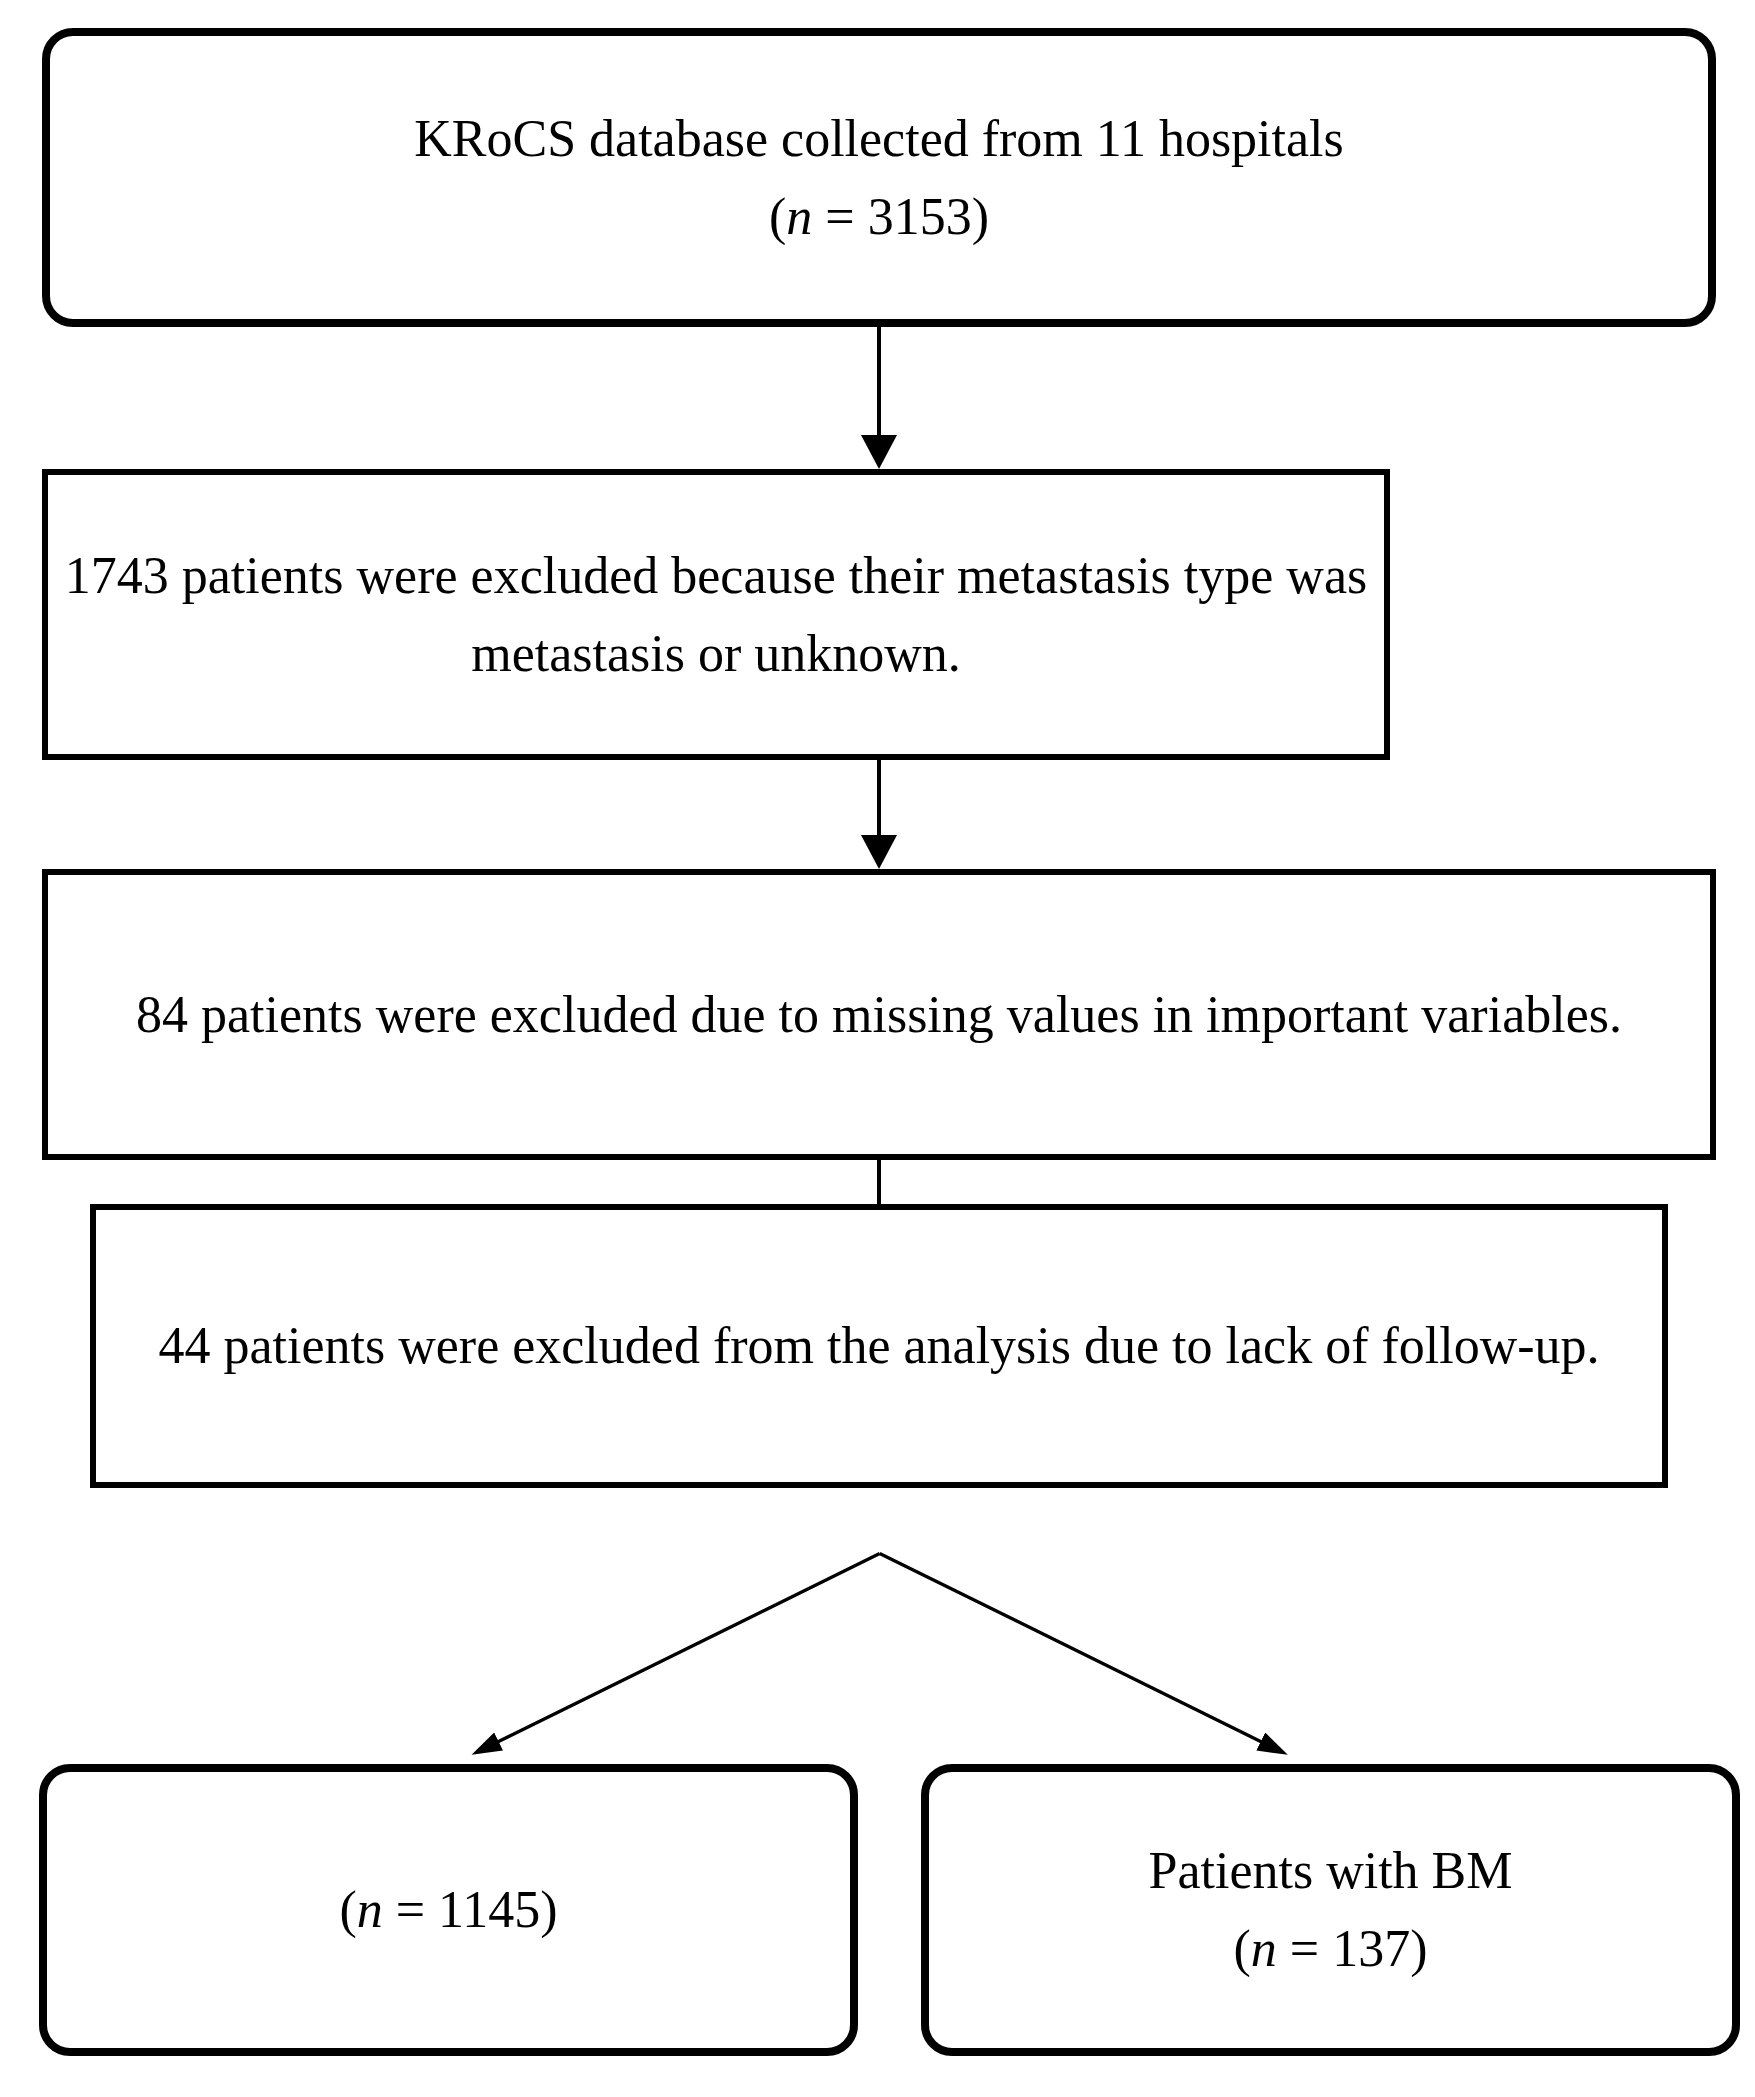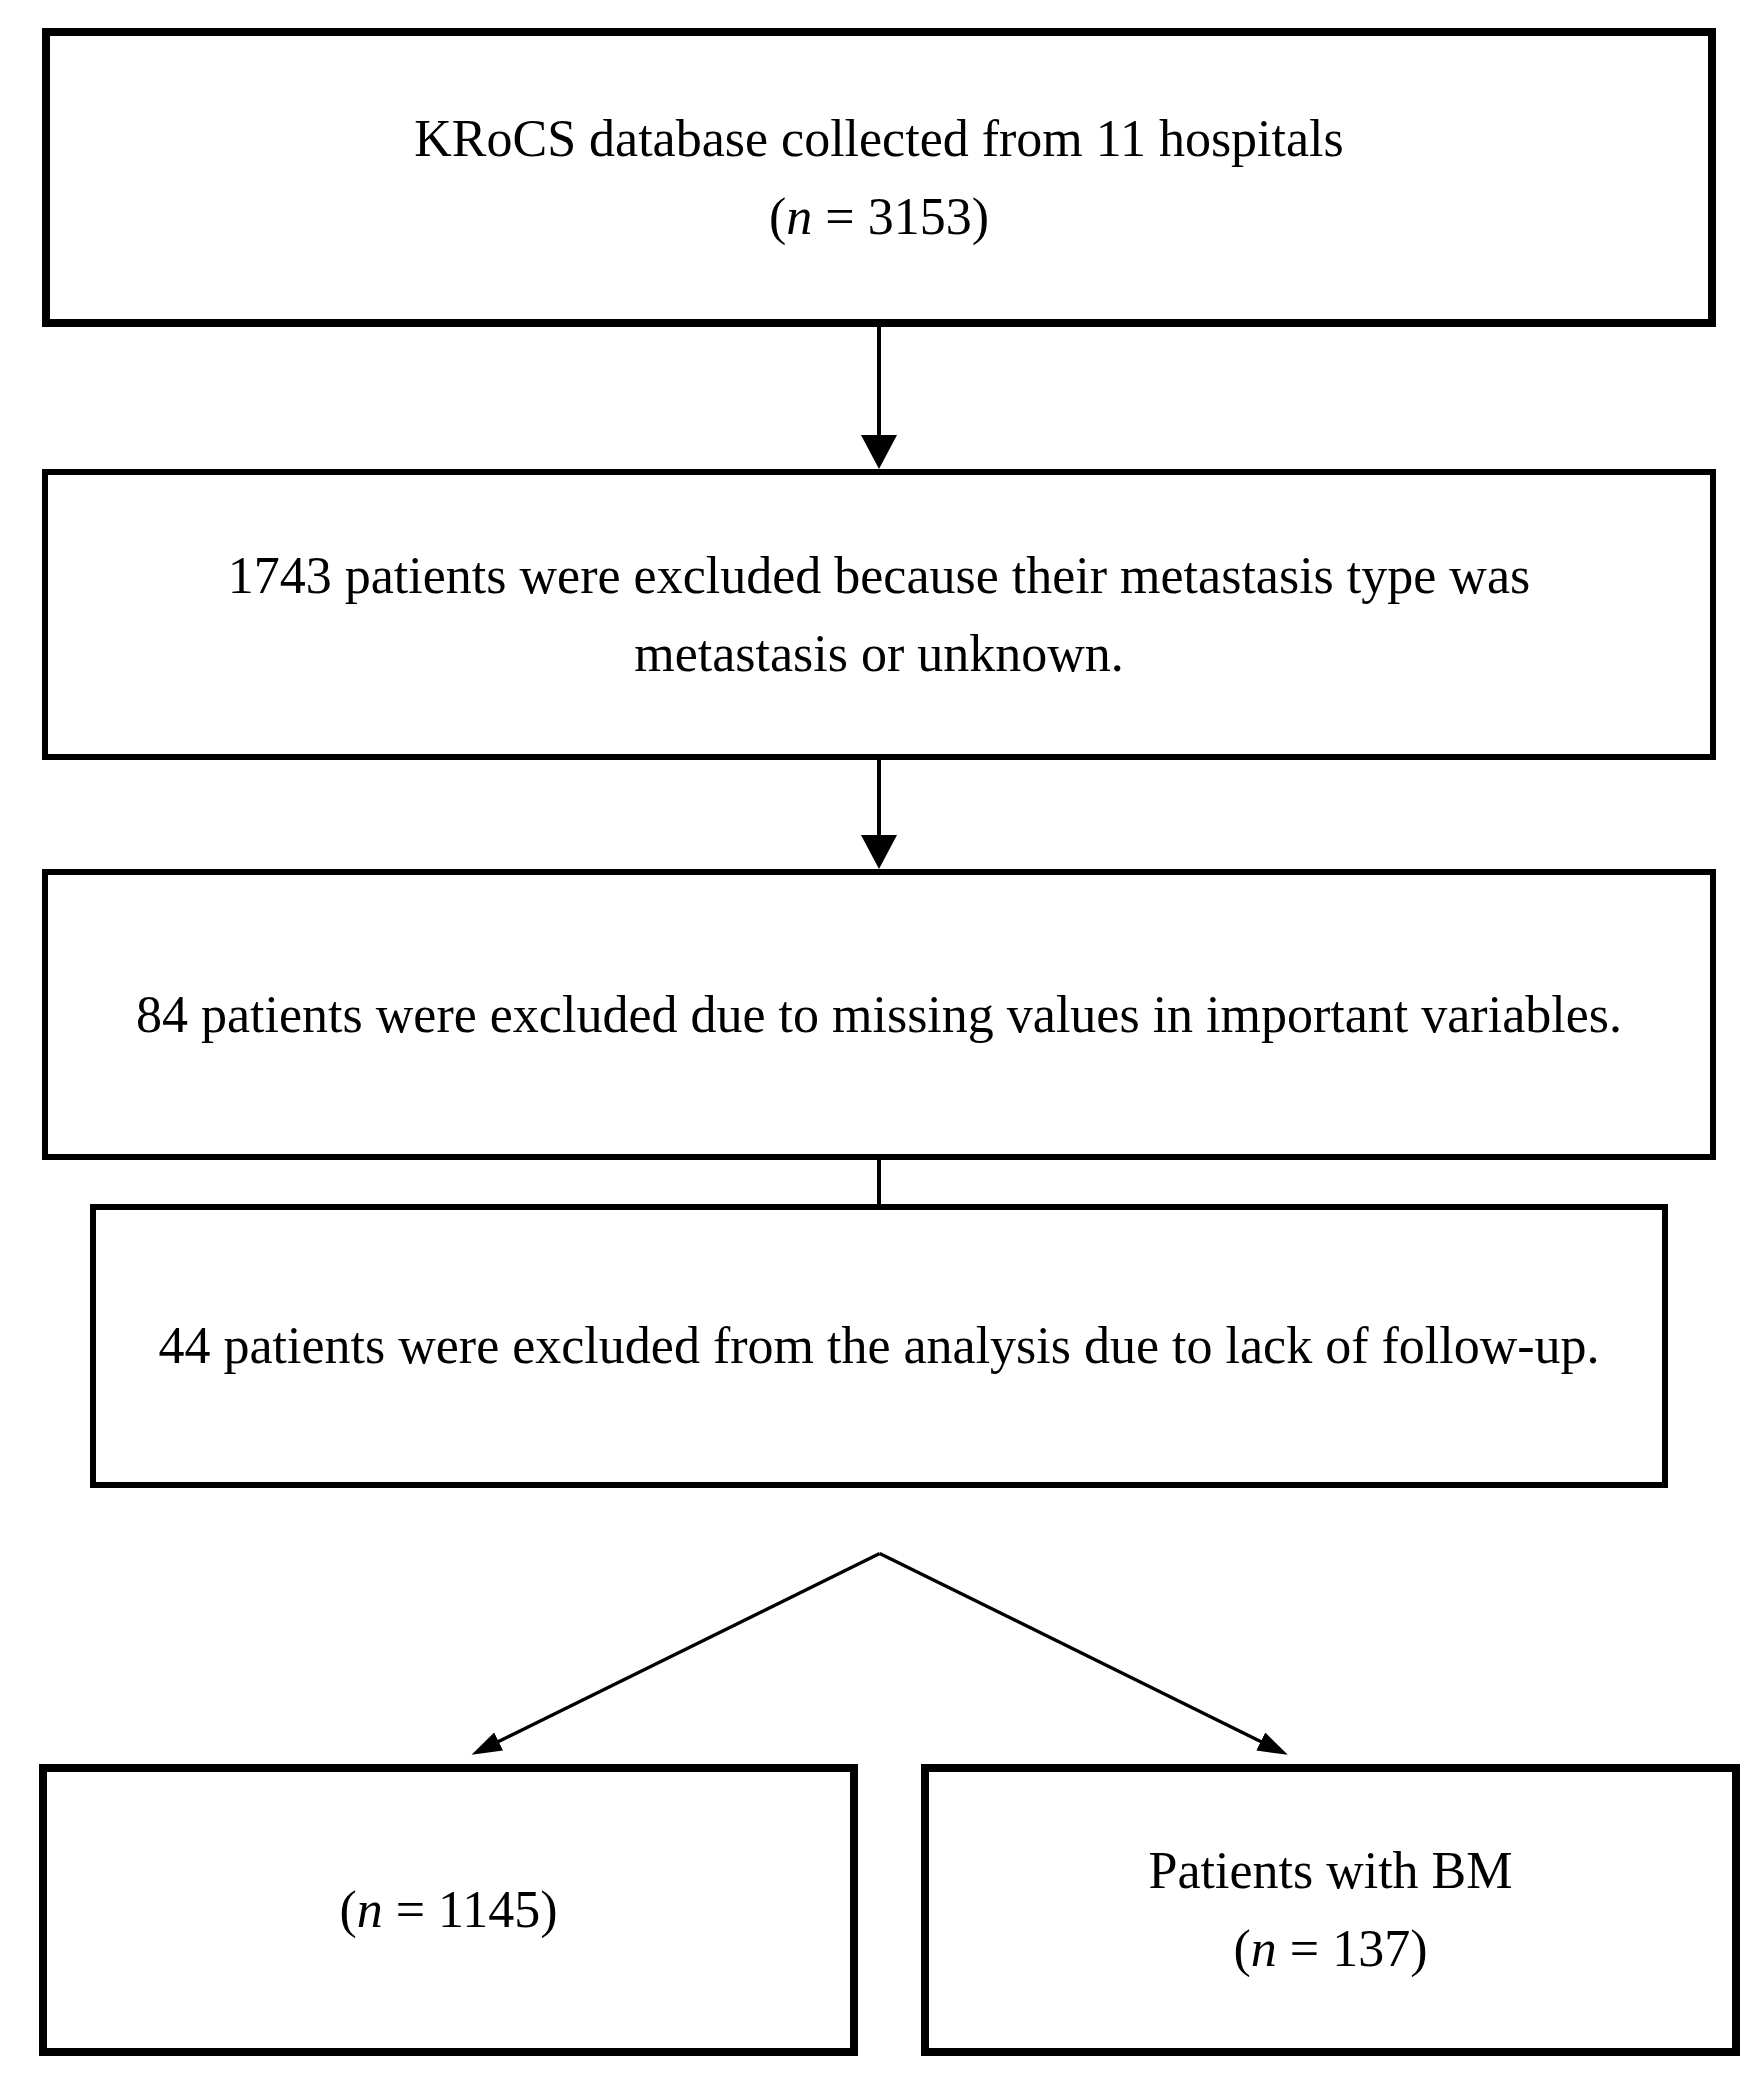--- a/index.html
+++ b/index.html
@@ -21,21 +21,21 @@
     position: absolute;
     box-sizing: border-box;
     background: #ffffff;
     border: 6.7px solid #000000;
     display: flex;
     flex-direction: column;
     align-items: center;
     justify-content: center;
     text-align: center;
   }
-  .box.thick { border-width: 8.7px; }
+  .box.thick { border-width: 8.7px; border-radius: 31px; }
   .line {
     white-space: nowrap;
     font-size: 52px;
     line-height: 78px;
   }
   .nvar { font-style: italic; }
   .varrow {
     position: absolute;
     display: flex;
     flex-direction: column;
@@ -71,21 +71,21 @@
   <div class="box thick" style="left:42px; top:28px; width:1674px; height:299px;">
     <div class="line">KRoCS database collected from 11 hospitals</div>
     <div class="line"><span>(</span><span class="nvar">n</span><span> = 3153)</span></div>
   </div>
 
   <div class="varrow" style="left:861px; top:327px; height:142px;">
     <div class="shaft"></div>
     <div class="head"></div>
   </div>
 
-  <div class="box" style="left:42px; top:469px; width:1674px; height:291px;">
+  <div class="box" style="left:42px; top:469px; width:1348px; height:291px;">
     <div class="line">1743 patients were excluded because their metastasis type was</div>
     <div class="line">metastasis or unknown.</div>
   </div>
 
   <div class="varrow" style="left:861px; top:760px; height:109px;">
     <div class="shaft"></div>
     <div class="head"></div>
   </div>
 
   <div class="box" style="left:42px; top:869px; width:1674px; height:291px;">

